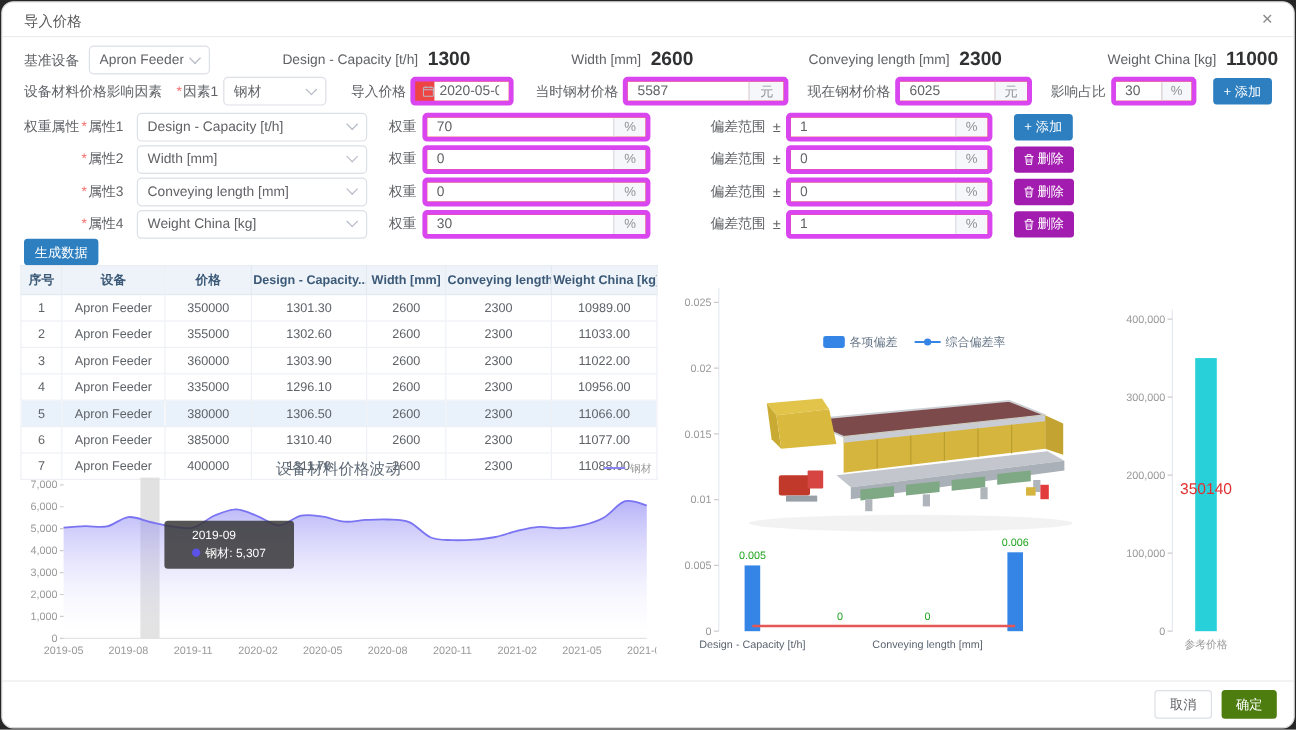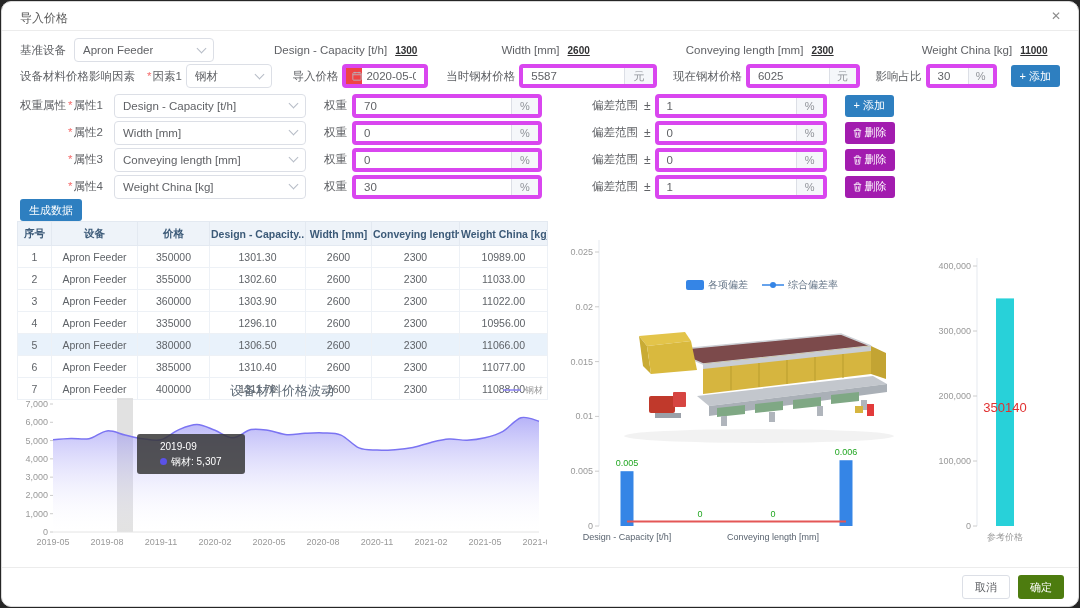--- a/index.html
+++ b/index.html
@@ -4,21 +4,21 @@
 <style>
   html,body{margin:0;padding:0;}
   body{width:1080px;height:608px;background:#262626;font-family:"Liberation Sans","DejaVu Sans",sans-serif;position:relative;overflow:hidden;}
   .dialog{position:absolute;inset:1px;background:#fff;border-radius:10px;overflow:hidden;border:1px solid #d9d9d9;}
   
   .titlebar{position:absolute;top:0;left:0;right:0;height:28px;border-bottom:1px solid #ececec;}
   .titlebar .title{position:absolute;left:18px;top:8px;font-size:12px;color:#595959;}
   .close-btn{position:absolute;right:14px;top:6px;width:16px;height:16px;border:none;background:none;color:#8c8c8c;font-size:12px;cursor:pointer;padding:0;line-height:16px;}
   
   .lbl{font-size:11.5px;color:#606266;white-space:nowrap;}
-  .val{font-size:10px;color:#303133;font-weight:600;white-space:nowrap;text-decoration:underline;}
+  .val{font-size:16px;color:#303133;font-weight:600;white-space:nowrap;}
   .req{color:#f56c6c;margin-right:1px;}
   .selectbox{height:24px;border:1px solid #dcdfe6;border-radius:4px;background:#fff;display:flex;align-items:center;justify-content:space-between;padding:0 8px;cursor:pointer;box-sizing:border-box;}
   .selectbox .sel-txt{font-size:11.5px;color:#606266;white-space:nowrap;overflow:hidden;}
   .chev{width:6px;height:6px;border-right:1.2px solid #b6bcc6;border-bottom:1.2px solid #b6bcc6;transform:rotate(45deg);margin-top:-4px;flex:none;margin-left:6px;}
   .igroup{display:flex;height:24px;border:4px solid #d946ef;border-radius:4px;overflow:hidden;box-sizing:border-box;background:#ef4444;}
   .igroup input{border:none;outline:none;padding:0 8px;font-size:11.5px;color:#606266;min-width:0;width:100%;font-family:inherit;}
   .suffix{background:#f5f7fa;border-left:1px solid #dcdfe6;color:#909399;font-size:11px;display:flex;align-items:center;justify-content:center;flex:none;}
   .btn-blue{background:#2e7fc0;color:#fff;border:none;border-radius:3px;font-size:11px;height:22px;padding:0 9px;cursor:pointer;white-space:nowrap;font-family:inherit;}
   .btn-red{background:#a21caf;color:#fff;border:none;border-radius:3px;font-size:11px;height:22px;padding:0 8px;cursor:pointer;white-space:nowrap;display:inline-flex;align-items:center;gap:3px;font-family:inherit;}
   

